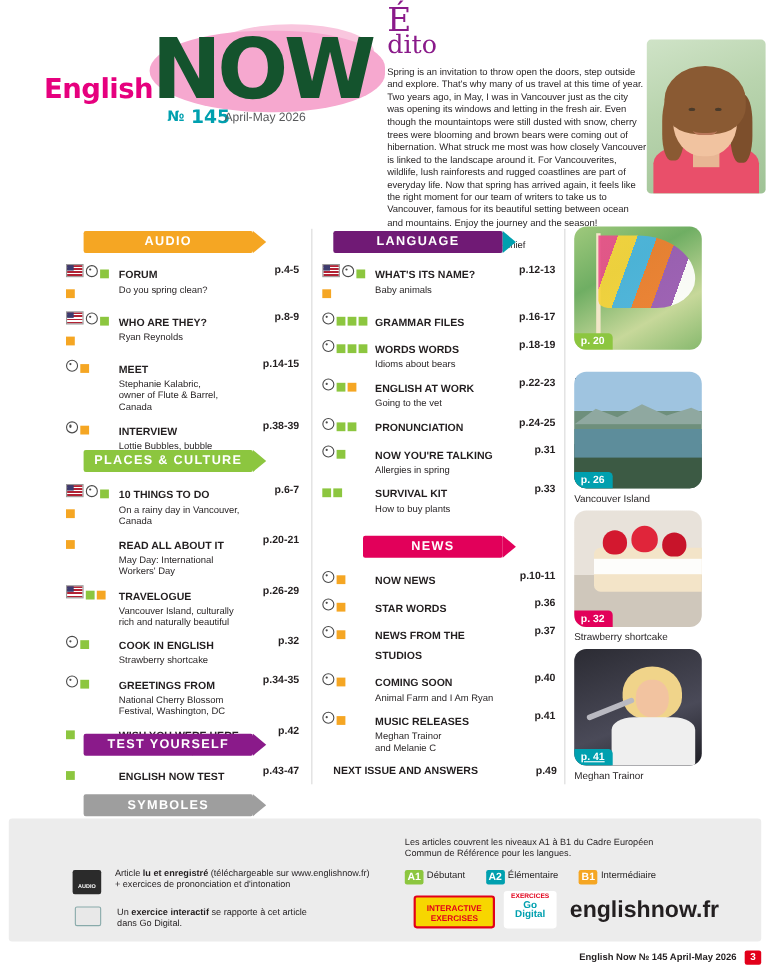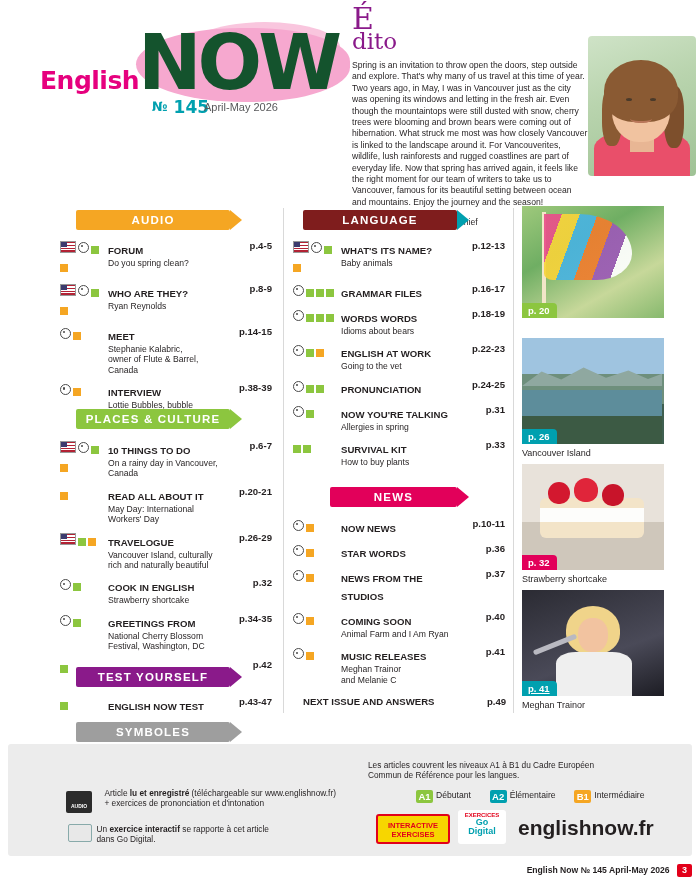--- a/index.html
+++ b/index.html
@@ -47,21 +47,21 @@
   .audio{display:inline-block;width:9px;height:9px;border-radius:50%;background:#fff;border:1.4px solid #4a4a4a;position:relative;vertical-align:1px;margin-right:2px;}
   .audio:after{content:"";position:absolute;left:2.2px;top:2.2px;width:2.2px;height:2.2px;border-radius:50%;background:#4a4a4a;}
   .sq{display:inline-block;width:8px;height:8px;vertical-align:0px;margin-right:2px;}
   .icons{display:inline-block;width:48px;vertical-align:top;}
   .etxt{display:inline-block;vertical-align:top;width:118px;}
   .etitle{font-size:9.6px;font-weight:bold;color:#231f20;text-align:right;}
   .edesc{font-size:8.6px;line-height:10.4px;color:#231f20;}
   .epage{position:absolute;right:0;top:0;font-size:9.6px;font-weight:bold;}
 
   
-  .photo{position:absolute;width:116px;border-radius:0;overflow:hidden;padding-left:26px;}
+  .photo{position:absolute;width:116px;border-radius:11px;overflow:hidden;}
   .pbadge{position:absolute;left:0;bottom:0;color:#fff;font-size:9.5px;font-weight:bold;padding:2px 7px 2px 6px;border-radius:0 4px 0 0;}
   .pcap{position:absolute;font-size:9px;color:#231f20;}
 
   
   .symbox{position:absolute;left:8px;top:744px;width:684px;height:112px;background:#ececec;border-radius:3px;}
   .symtxt{font-size:8.3px;line-height:10px;}
   .lvl{display:inline-block;width:17px;height:13px;border-radius:2px;color:#fff;font-size:9.5px;font-weight:bold;text-align:center;line-height:13px;margin-right:3px;vertical-align:-2px;}
   .footer{position:absolute;right:8px;bottom:8px;font-size:8.6px;font-weight:bold;}
   .pagenum{display:inline-block;width:15px;height:13px;background:#e2001a;color:#fff;text-align:center;line-height:13px;font-size:9px;border-radius:2px;margin-left:5px;}
   .vline{position:absolute;background:#d9d9d9;width:1px;}
@@ -136,21 +136,21 @@
   <div class="sec-head" id="head-test" style="left:76px;top:667px;width:154px;background:#8a1a8a;">
     <span>TEST YOURSELF</span>
     <span class="tail" style="border-left:12px solid #8a1a8a;"></span>
   </div>
   <div class="col" id="col-test" style="left:60px;top:696px;width:212px;">
       <div class="entry"><span class="icons"><span class="sq" style="background:#8cc63f"></span></span><span class="etxt"><span class="etitle">ENGLISH NOW TEST</span></span><span class="epage">p.43-47</span></div>
     </div>
   <div style="position:absolute;left:303px;top:696px;font-size:9.6px;font-weight:bold;">NEXT ISSUE AND ANSWERS</div>
   <div style="position:absolute;left:487px;top:696px;font-size:9.6px;font-weight:bold;">p.49</div>
 
-  <div class="sec-head" id="head-language" style="left:303px;top:210px;width:154px;background:#7f1d1d;">
+  <div class="sec-head" id="head-language" style="left:303px;top:210px;width:154px;background:#701a75;">
     <span>LANGUAGE</span>
     <span class="tail" style="border-left:12px solid #00a0af;"></span>
   </div>
   <div class="col" id="col-language" style="left:293px;top:240px;width:212px;">
       <div class="entry"><span class="icons"><span class="flag"></span><span class="audio"></span><span class="sq" style="background:#8cc63f"></span><span class="sq" style="background:#f5a623"></span></span><span class="etxt"><span class="etitle">WHAT'S ITS NAME?</span><div class="edesc">Baby animals</div></span><span class="epage">p.12-13</span></div>
       <div class="entry"><span class="icons"><span class="audio"></span><span class="sq" style="background:#8cc63f"></span><span class="sq" style="background:#8cc63f"></span><span class="sq" style="background:#8cc63f"></span></span><span class="etxt"><span class="etitle">GRAMMAR FILES</span></span><span class="epage">p.16-17</span></div>
       <div class="entry"><span class="icons"><span class="audio"></span><span class="sq" style="background:#8cc63f"></span><span class="sq" style="background:#8cc63f"></span><span class="sq" style="background:#8cc63f"></span></span><span class="etxt"><span class="etitle">WORDS WORDS</span><div class="edesc">Idioms about bears</div></span><span class="epage">p.18-19</span></div>
       <div class="entry"><span class="icons"><span class="audio"></span><span class="sq" style="background:#8cc63f"></span><span class="sq" style="background:#f5a623"></span></span><span class="etxt"><span class="etitle">ENGLISH AT WORK</span><div class="edesc">Going to the vet</div></span><span class="epage">p.22-23</span></div>
       <div class="entry"><span class="icons"><span class="audio"></span><span class="sq" style="background:#8cc63f"></span><span class="sq" style="background:#8cc63f"></span></span><span class="etxt"><span class="etitle">PRONUNCIATION</span></span><span class="epage">p.24-25</span></div>
       <div class="entry"><span class="icons"><span class="audio"></span><span class="sq" style="background:#8cc63f"></span></span><span class="etxt"><span class="etitle">NOW YOU'RE TALKING</span><div class="edesc">Allergies in spring</div></span><span class="epage">p.31</span></div>
@@ -210,28 +210,28 @@
 
   <div class="symbox">
 
     <div style="position:absolute;left:58px;top:44px;">
       <span style="display:inline-block;width:26px;height:22px;background:#2b2b2b;border-radius:2px;color:#fff;font-size:5px;font-weight:bold;text-align:center;line-height:30px;vertical-align:-6px;">AUDIO</span>
       <span class="symtxt" style="margin-left:8px;display:inline-block;width:280px;white-space:pre-line;vertical-align:top;"><span>Article </span><b>lu et enregistré</b><span> (téléchargeable sur www.englishnow.fr)
 + exercices de prononciation et d'intonation</span></span>
     </div>
     <div style="position:absolute;left:60px;top:80px;">
       <span style="display:inline-block;width:22px;height:16px;background:#e8e8e8;border:1px solid #8aa;border-radius:2px;vertical-align:-3px;"></span>
-      <span class="symtxt" style="display:inline-block;width:260px;white-space:pre-line;vertical-align:top;"><span>Un </span><b>exercice interactif</b><span> se rapporte à cet article
+      <span class="symtxt" style="margin-left:10px;display:inline-block;width:260px;white-space:pre-line;vertical-align:top;"><span>Un </span><b>exercice interactif</b><span> se rapporte à cet article
 dans Go Digital.</span></span>
     </div>
 
     <div class="symtxt" style="position:absolute;left:360px;top:16px;white-space:pre-line;">Les articles couvrent les niveaux A1 à B1 du Cadre Européen
 Commun de Référence pour les langues.</div>
     <div style="position:absolute;left:360px;top:46px;font-size:8.6px;">
-      <span class="lvl" style="background:#8cc63f;margin-left:48px;">A1</span><span>Débutant</span>
+      <span class="lvl" style="background:#8cc63f;">A1</span><span>Débutant</span>
       <span style="display:inline-block;width:14px;"></span>
       <span class="lvl" style="background:#00a0af;">A2</span><span>Élémentaire</span>
       <span style="display:inline-block;width:14px;"></span>
       <span class="lvl" style="background:#f5a623;">B1</span><span>Intermédiaire</span>
     </div>
     <div style="position:absolute;left:368px;top:70px;width:74px;height:30px;background:#f7d600;border:2px solid #e2001a;border-radius:3px;color:#e2001a;font-size:7.5px;font-weight:bold;text-align:center;line-height:9px;padding-top:5px;white-space:pre-line;box-sizing:border-box;">INTERACTIVE
 EXERCISES</div>
     <div style="position:absolute;left:450px;top:66px;width:48px;height:34px;background:#ffffff;border-radius:3px;text-align:center;">
       <div style="font-size:6px;font-weight:bold;color:#e2001a;margin-top:2px;">EXERCICES</div>
       <div style="font-size:9px;font-weight:bold;color:#00a0af;line-height:9px;white-space:pre-line;">Go

